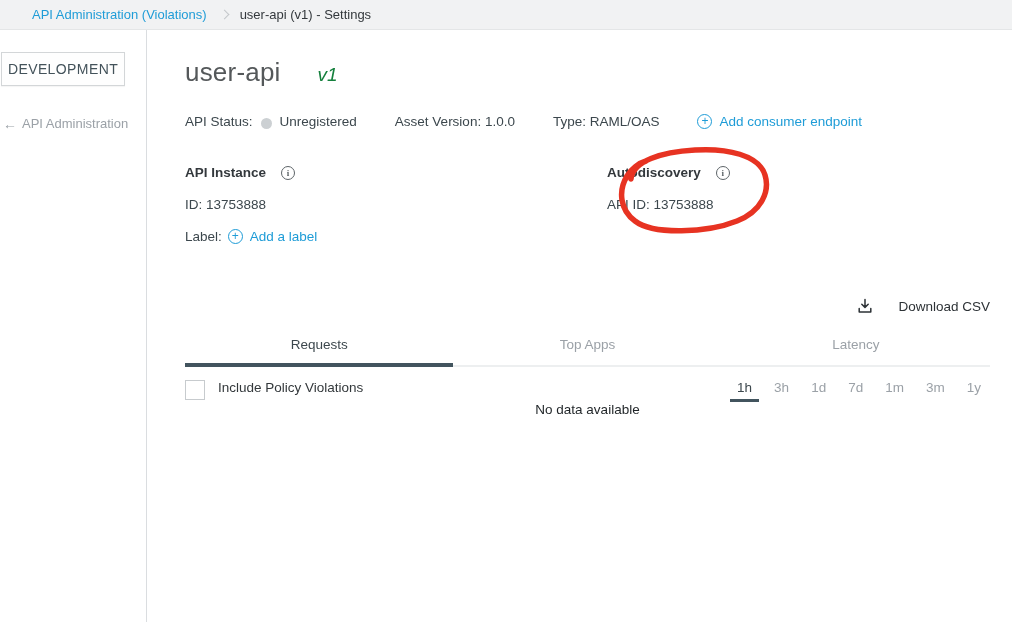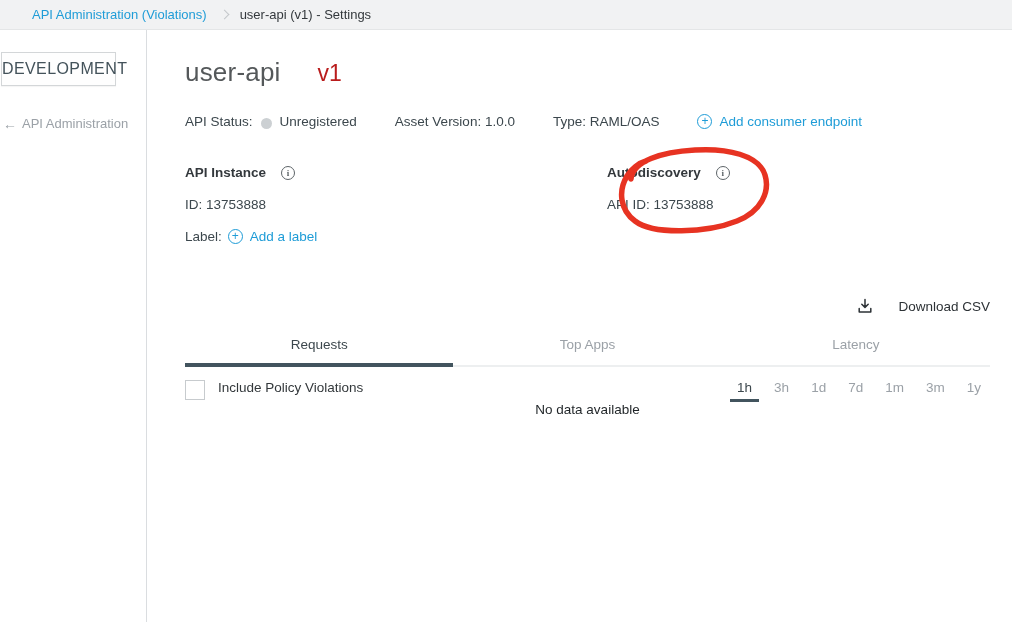--- a/index.html
+++ b/index.html
@@ -13,35 +13,35 @@
   .crumb-sep { width:7px; height:7px; border-top:1px solid #c3c7ca; border-right:1px solid #c3c7ca;
                transform:rotate(45deg); margin:0 12px 0 14px; }
   .crumb-cur { color:#33383c; }
 
   
   .shell { display:flex; height:592px; }
   .sidebar { width:147px; flex:0 0 147px; border-right:1px solid #dadde0; padding-top:22px; }
   .main { flex:1; position:relative; padding:0 22px 0 38px; }
 
   
-  .env-btn { display:block; width:115px; margin-left:1px; height:34px; background:#fefefe;
+  .env-btn { display:block; width:124px; margin-left:1px; height:34px; background:#fefefe;
              border:1px solid #d3d6d8; box-shadow:0 1px 1px rgba(0,0,0,.04);
-             font-family:"Liberation Sans",sans-serif; font-size:16px; letter-spacing:.4px;
+             font-family:"Liberation Sans",sans-serif; font-size:14px; letter-spacing:.4px;
              color:#43525a; text-align:center; line-height:32px; cursor:pointer; }
   .back-link { margin:30px 0 0 3px; font-size:13px; color:#9ba1a7; cursor:pointer;
                display:flex; align-items:center; gap:5px; }
   .back-arrow { font-size:14px; line-height:1; }
   .nav { margin-top:36px; }
   .nav-item { padding:8px 0 8px 16px; font-size:13px; color:#3a3f43; cursor:pointer; margin-bottom:6px; }
   .nav-item.active { font-weight:bold; color:#24282b; }
 
   
   .title-row { margin-top:27px; display:flex; align-items:baseline; }
   .api-title { font-size:26px; color:#54585a; letter-spacing:.2px; }
-  .api-version { font-size:23px; color:#b91c1c; margin-left:37px; }
+  .api-version { font-size:19px; color:#15803d; margin-left:37px;font-style:italic; }
 
   .status-row { margin-top:26px; display:flex; align-items:center; font-size:13.5px; color:#3c474d; }
   .status-label { margin-right:8px; }
   .status-dot { width:11px; height:11px; border-radius:50%; background:#ccd0d3; margin-right:8px; }
   .status-item { margin-right:38px; display:flex; align-items:flex-end; }
   .link { color:#1e9cd7; cursor:pointer; display:flex; align-items:center; gap:7px; }
   .circle-plus { width:15px; height:15px; border:1.4px solid #1e9cd7; border-radius:50%;
                  display:inline-flex; align-items:center; justify-content:center;
                  font-size:12px; line-height:1; color:#1e9cd7; padding-bottom:1px; }
 

